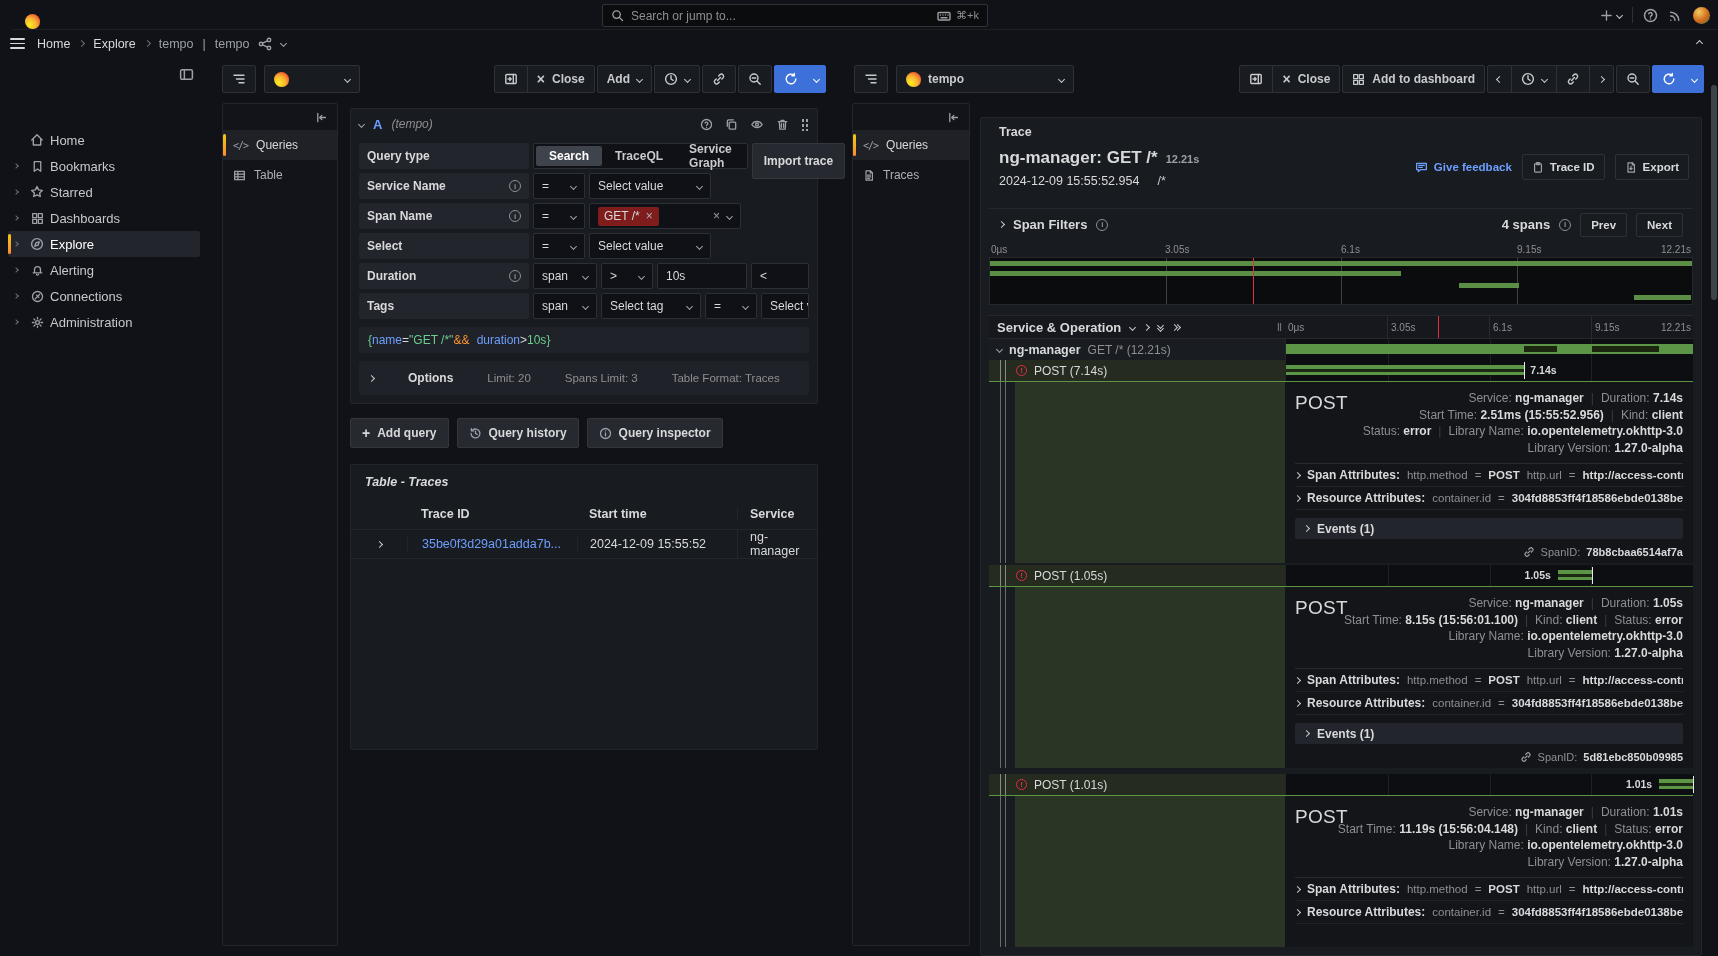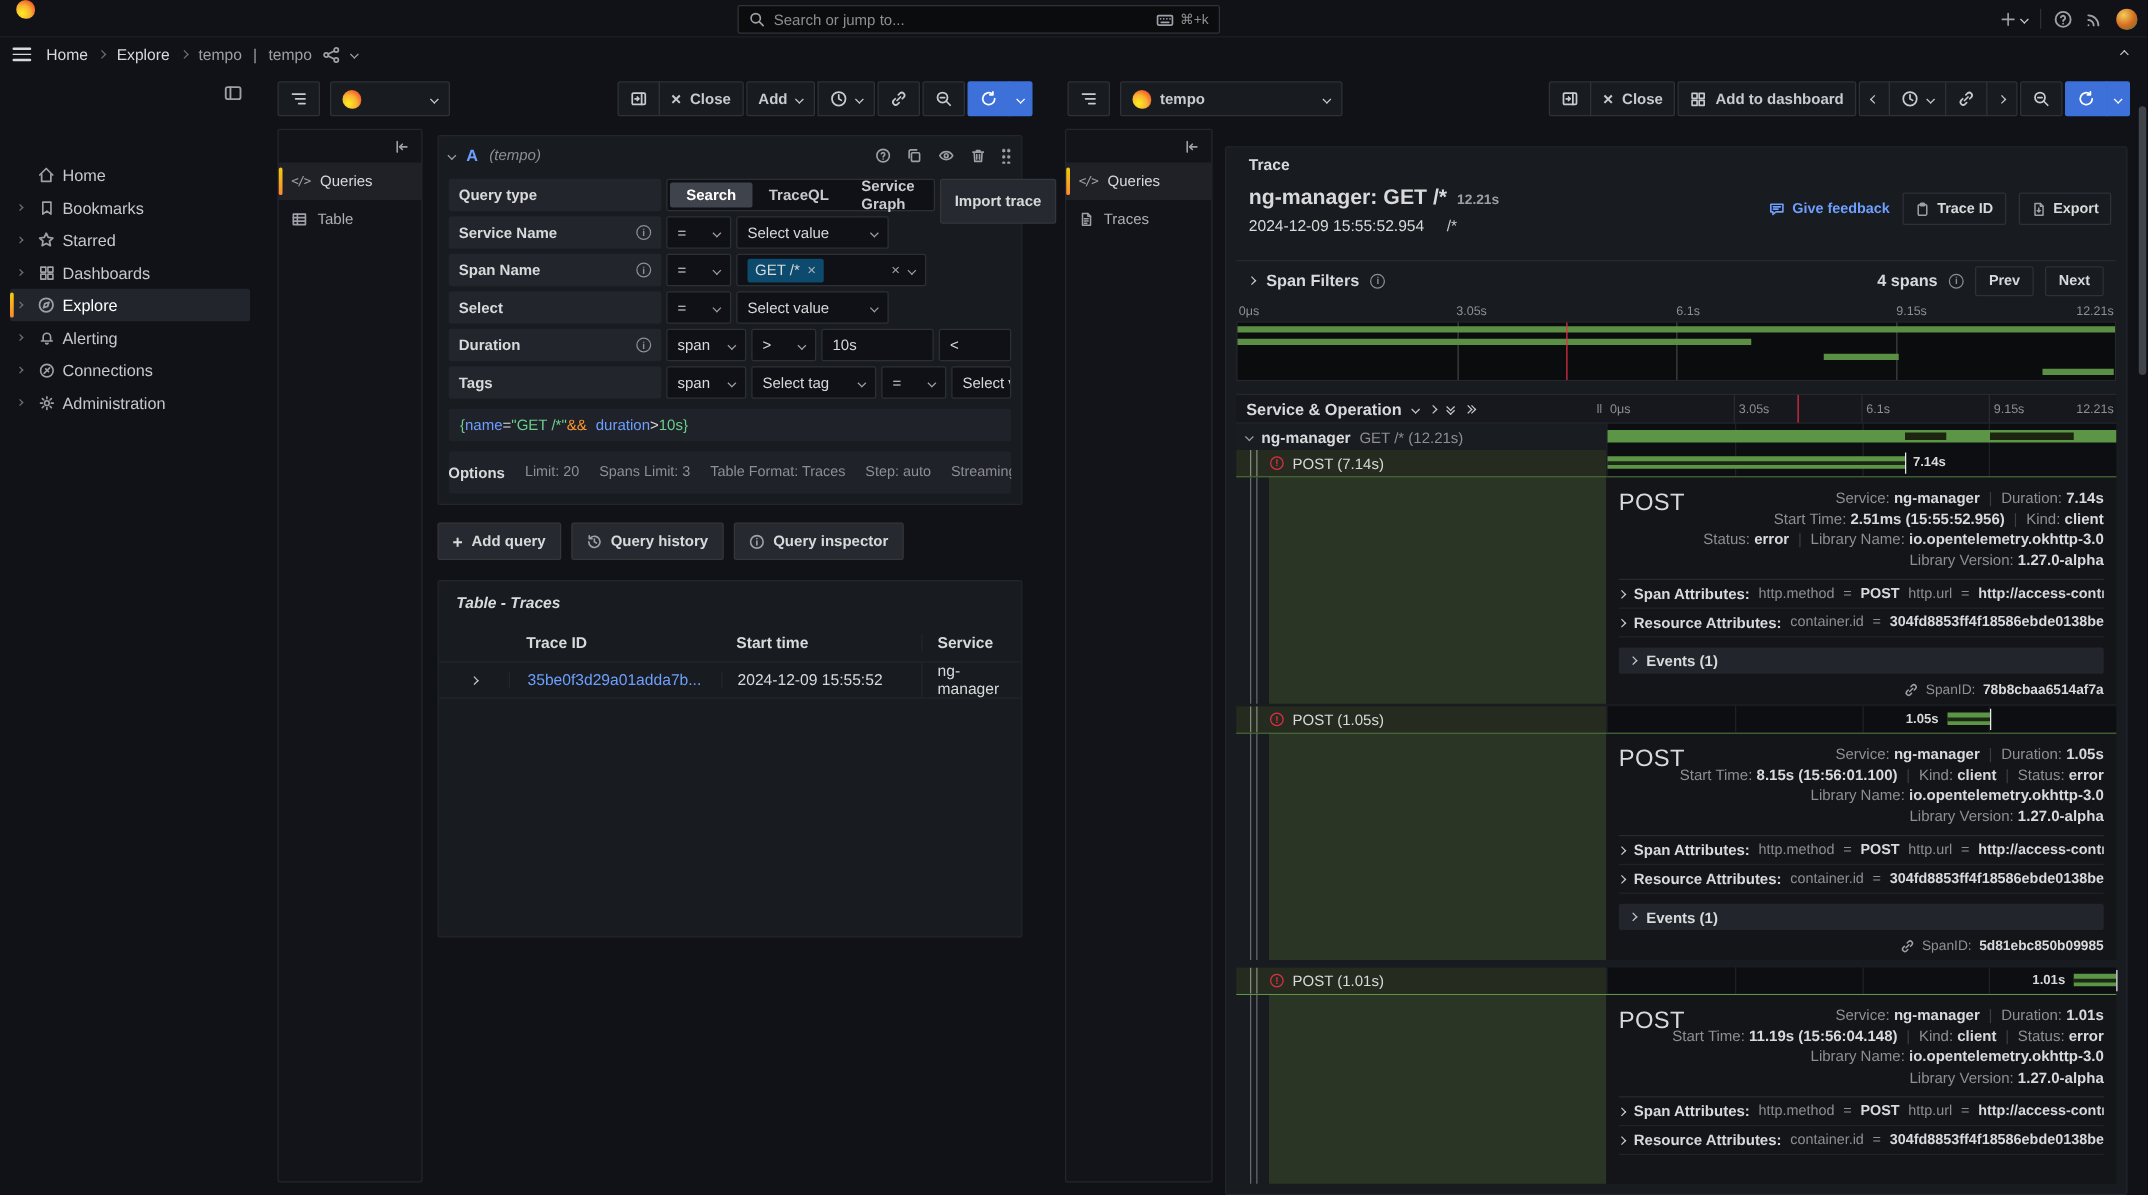--- a/index.html
+++ b/index.html
@@ -16,21 +16,21 @@
   .tbtn{height:28px;display:inline-flex;align-items:center;gap:7px;padding:0 9px;background:#181b20;border:1px solid #2e3138;border-radius:2px;color:#c9cacd;font-size:12px;font-weight:600;white-space:nowrap;}
   .tbtn .ic{stroke:#c9cacd;}
   .fuse{display:inline-flex;}
   .fuse .tbtn{border-radius:0;margin-left:-1px;}
   .fuse .tbtn:first-child{border-radius:2px 0 0 2px;margin-left:0;}
   .fuse .tbtn:last-child{border-radius:0 2px 2px 0;}
   .tbtn.blue{background:#3d71d9;border-color:#3d71d9;color:#fff;}
   .tbtn.blue .ic{stroke:#fff;}
   .glogo{width:15px;height:15px;border-radius:50% 50% 46% 50%;background:radial-gradient(circle at 32% 72%,#fcee1f,#f8b133 45%,#f15b2a 78%);flex:none;}
   
-  .topnav{position:absolute;top:0;left:0;right:0;height:30px;border-bottom:1px solid #1d1f24;display:flex;align-items:flex-start;}
+  .topnav{position:absolute;top:0;left:12px;right:0;height:30px;border-bottom:1px solid #1d1f24;display:flex;align-items:flex-end;}
   .search{position:absolute;left:590px;top:4px;width:386px;height:23px;background:#0b0c0e;border:1px solid #2f3239;border-radius:2px;display:flex;align-items:center;gap:7px;padding:0 8px;color:#8e8e93;}
   .search .sc{margin-left:auto;display:flex;align-items:center;gap:5px;font-size:11px;color:#8e8e93;}
   .tnright{position:absolute;right:8px;top:0;height:30px;display:flex;align-items:center;gap:10px;}
   .avatar{width:17px;height:17px;border-radius:50%;background:radial-gradient(circle at 35% 30%,#f2cc5c,#d2691e 55%,#5a7a3a 95%);}
   
   .crumbbar{position:absolute;top:30px;left:0;right:0;height:27px;display:flex;align-items:center;}
   .burger{display:inline-flex;flex-direction:column;gap:3px;margin:0 12px 0 10px;}
   .burger i{width:15px;height:1.6px;background:#d8d9da;border-radius:1px;}
   .crumb{display:flex;align-items:center;gap:9px;font-size:12.5px;}
   .crumb .sep{color:#6e7077;}
@@ -67,23 +67,23 @@
   .qicons{margin-left:auto;display:flex;align-items:center;gap:12px;}
   .dots{width:8px;height:13px;background-image:radial-gradient(#9da0a8 1.1px,transparent 1.2px);background-size:4px 5px;flex:none;}
   .frow{display:flex;align-items:stretch;gap:4px;margin-top:4px;height:26px;}
   .lbl{width:170px;background:#22252b;display:flex;align-items:center;gap:7px;padding:0 8px;font-size:12px;font-weight:600;color:#d8d9da;border-radius:2px;flex:none;}
   .lbl .info{margin-left:auto;}
   .sel{background:#101116;border:1px solid #2c3036;border-radius:2px;display:flex;align-items:center;gap:7px;padding:0 8px;font-size:12px;color:#d8d9da;white-space:nowrap;overflow:hidden;}
   .sel .cv{color:#9da0a8;margin-left:auto;}
   .radio{flex:1;background:#101116;border:1px solid #2c3036;border-radius:2px;display:flex;align-items:center;padding:2px;}
   .radio .opt{padding:0 13px;height:100%;display:flex;align-items:center;border-radius:2px;color:#c9cacd;font-weight:600;}
   .radio .opt.on{background:#3f434b;color:#fff;}
-  .chip{background:#0c4a6e;border-radius:2px;padding:0 6px;height:19px;display:inline-flex;align-items:center;gap:6px;font-size:12px;color:#d8d9da;}
+  .chip{background:#7f1d1d;border-radius:2px;padding:0 6px;height:19px;display:inline-flex;align-items:center;gap:6px;font-size:12px;color:#d8d9da;}
   .tql{margin-top:8px;height:26px;background:#1f2228;border-radius:2px;display:flex;align-items:center;padding:0 9px;font-size:12px;}
-  .optbox{margin-top:8px;height:34px;background:#1f2228;border-radius:2px;display:flex;align-items:center;gap:16px;padding:0 10px;color:#8e8e93;font-size:11.5px;white-space:nowrap;overflow:hidden;justify-content:center;}
+  .optbox{margin-top:8px;height:34px;background:#1f2228;border-radius:2px;display:flex;align-items:center;gap:34px;padding:0 10px;color:#8e8e93;font-size:11.5px;white-space:nowrap;overflow:hidden;}
   .optbox b{color:#d8d9da;font-size:12px;}
   .btnrow{display:flex;gap:8px;margin-top:14px;}
   .sbtn{height:30px;display:inline-flex;align-items:center;gap:7px;padding:0 11px;background:#26292f;border:1px solid #34363b;border-radius:2px;font-size:12px;font-weight:600;color:#d8d9da;}
   
   .tpanel{margin-top:16px;height:286px;background:#181b1f;border:1px solid #22252b;border-radius:2px;}
   .tpanel .ttitle{height:34px;display:flex;align-items:center;padding:0 14px;font-size:12.5px;font-weight:600;font-style:italic;}
   .trow{display:flex;align-items:center;height:30px;font-size:12.5px;}
   .trow.head{font-weight:700;}
   .trow .cexp{width:56px;display:flex;justify-content:center;color:#c9cacd;}
   .trow .cid{width:170px;padding:0 14px;border-left:1px solid #24262b;}

